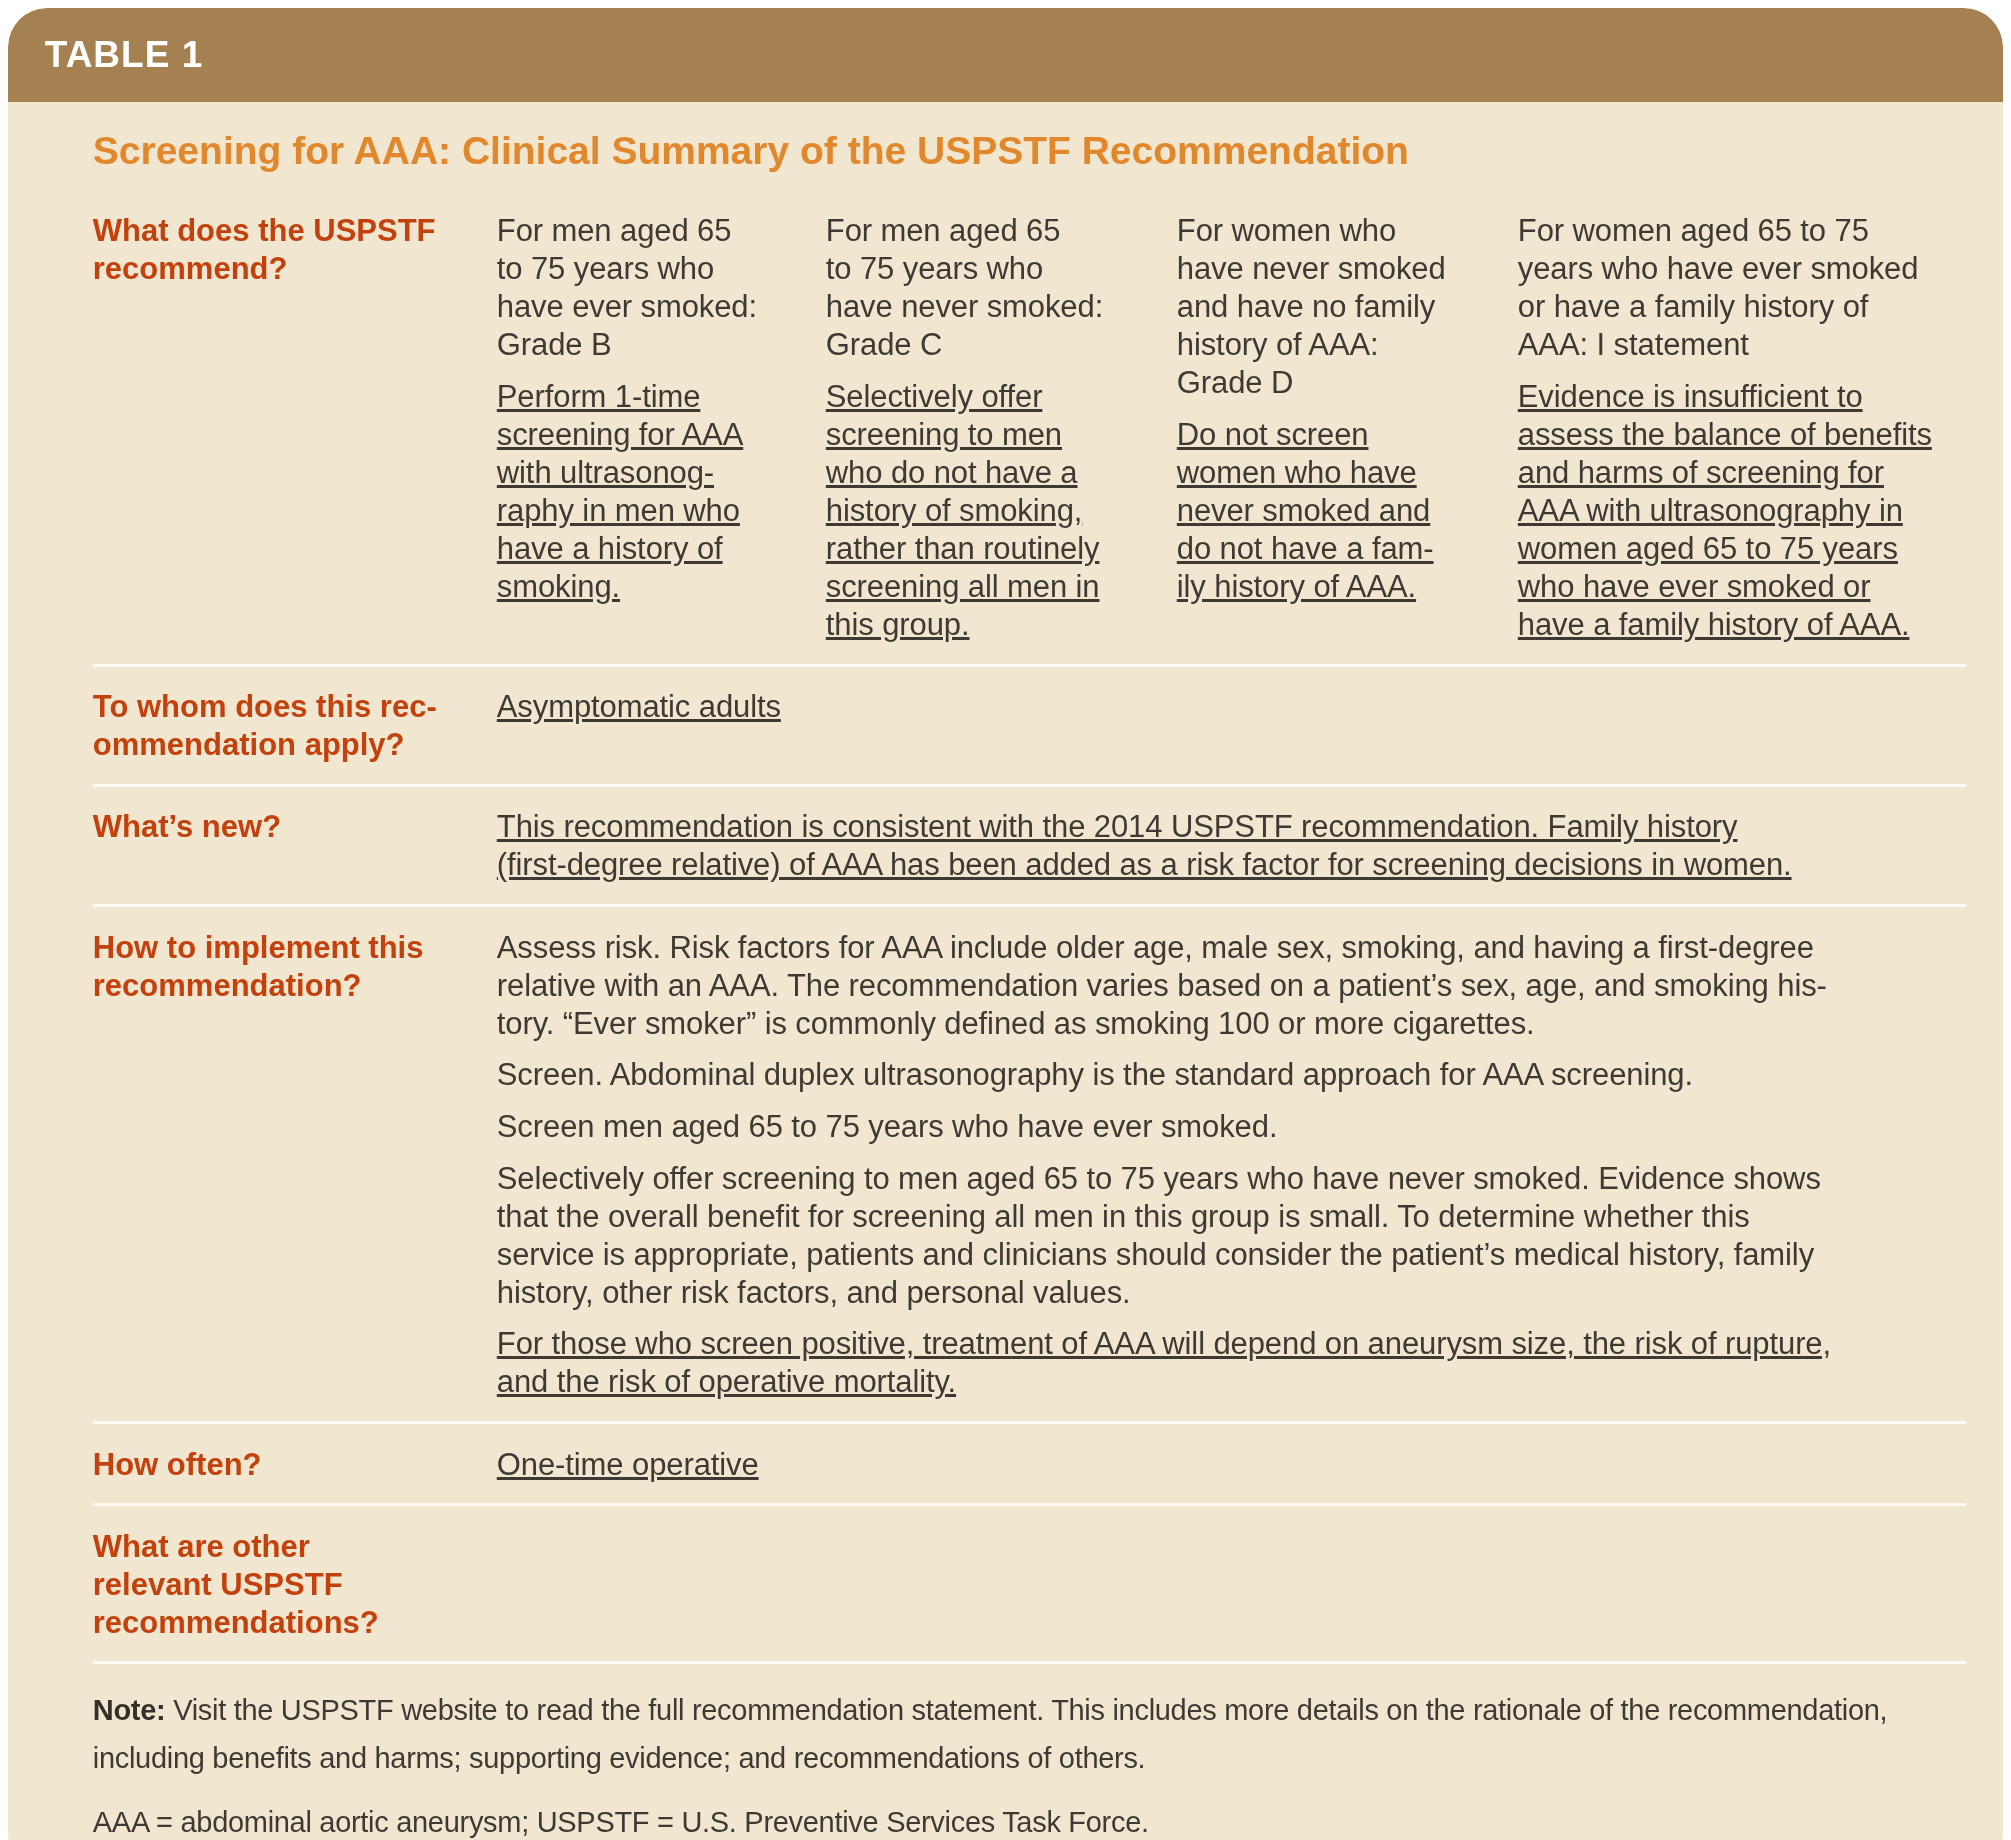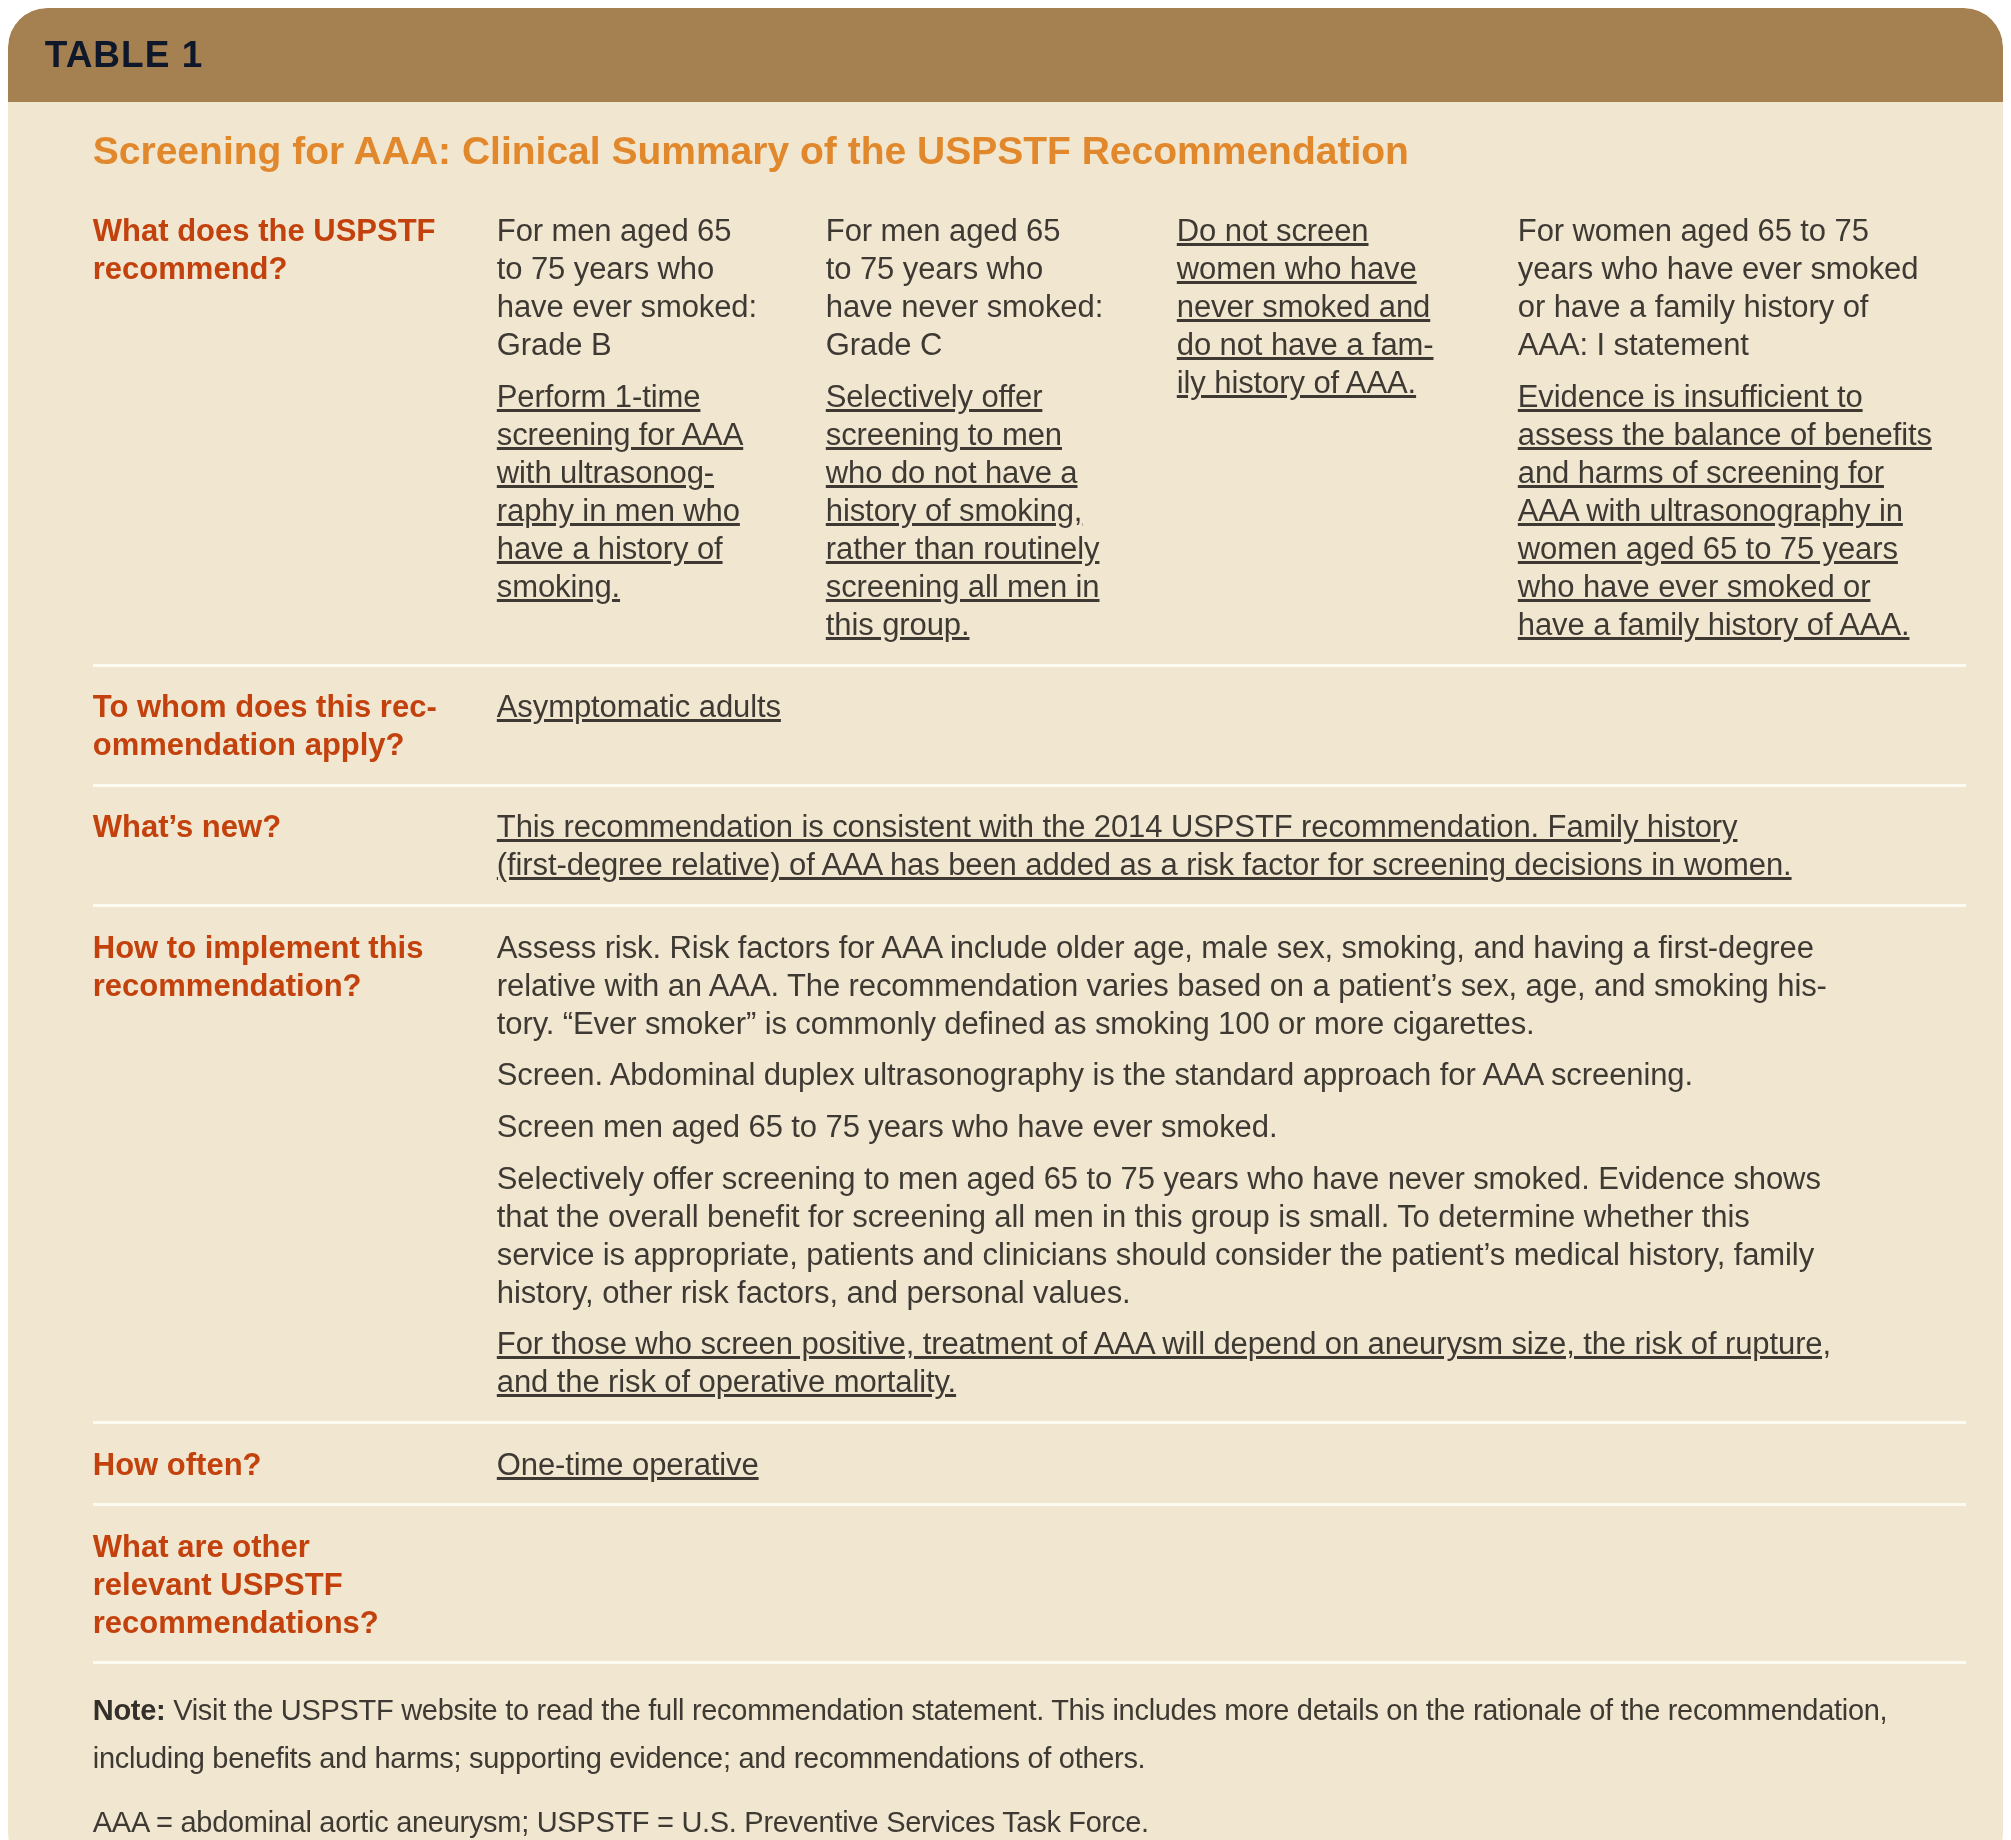--- a/index.html
+++ b/index.html
@@ -15,21 +15,21 @@
   }
   .card-header {
     background: #a58152;
     height: 94px;
     display: flex;
     align-items: center;
     padding: 0 37px;
     border-radius: 39px 39px 0 0;
   }
   .header-label {
-    color: #0f172a;
+    color: #ffffff;
     font-size: 37px;
     font-weight: bold;
     letter-spacing: 1px;
   }
   .card-body { padding: 0 37px; margin-left: 48px; }
   .table-title {
     color: #e2882c;
     font-size: 39px;
     font-weight: bold;
     padding: 27.4px 0 17.6px 0;
@@ -113,20 +113,25 @@
 Grade C</p>
           <p class="para">Selectively offer
 screening to men
 who do not have a
 history of smoking,
 rather than routinely
 screening all men in
 this group.</p>
         </div>
         <div class="col">
+          <p class="para">For women who
+have never smoked
+and have no family
+history of AAA:
+Grade D</p>
           <p class="para">Do not screen
 women who have
 never smoked and
 do not have a fam-
 ily history of AAA.</p>
         </div>
         <div class="col">
           <p class="para">For women aged 65 to 75
 years who have ever smoked
 or have a family history of

